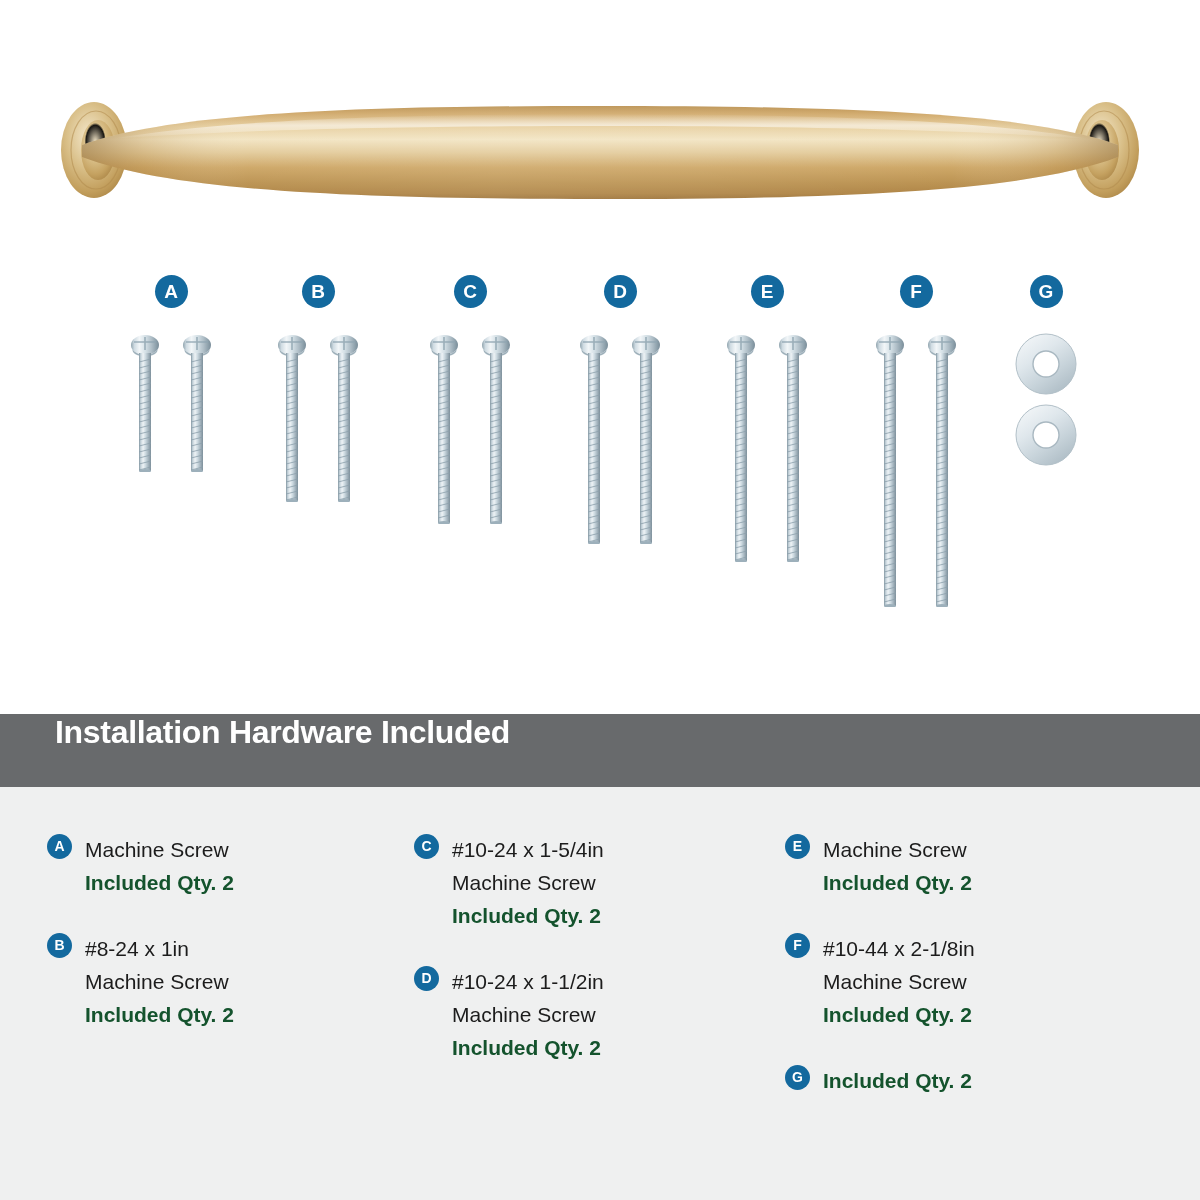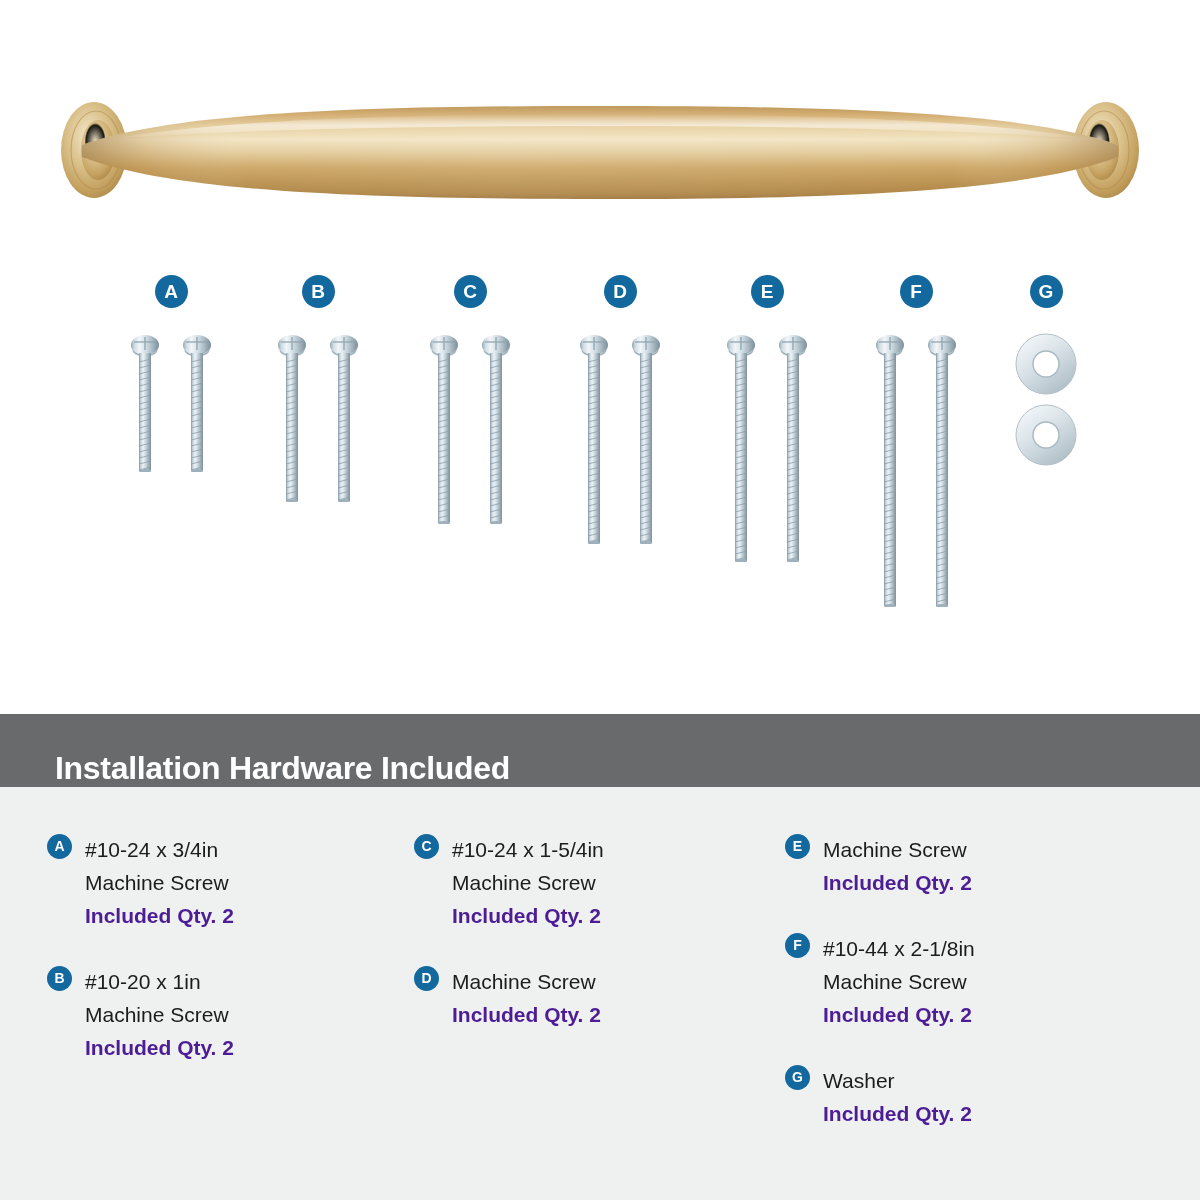--- a/index.html
+++ b/index.html
@@ -89,21 +89,21 @@
 
   
   #hardware-title-bar {
     position: absolute;
     left: 0;
     top: 714px;
     width: 1200px;
     height: 73px;
     background: #686a6c;
     display: flex;
-    align-items: flex-end;
+    align-items: flex-start;
   }
   #hardware-title {
     color: #ffffff;
     font-size: 32px;
     font-weight: bold;
     letter-spacing: -0.3px;
     margin-left: 55px;
     font-family: "Liberation Sans", sans-serif;
   }
 
@@ -151,21 +151,21 @@
   .legend-line {
     font-size: 21px;
     line-height: 33px;
     color: #1c1c1c;
     white-space: nowrap;
     font-family: "Liberation Sans", sans-serif;
   }
   .legend-qty {
     font-size: 21px;
     line-height: 33px;
-    color: #4c1d95;
+    color: #14532d;
     font-weight: bold;
     white-space: nowrap;
     font-family: "Liberation Sans", sans-serif;
   }
 </style>
 </head>
 <body>
 
 <div id="product-area">
 
@@ -463,58 +463,57 @@
 
 <div id="hardware-title-bar">
   <span id="hardware-title">Installation Hardware Included</span>
 </div>
 
 <div id="legend-panel">
 
   <div class="legend-col" id="legend-col-1">
     <div class="legend-item">
       <span class="legend-badge">A</span>
-      <div class="legend-line">#10-24 x 3/4in</div>
       <div class="legend-line">Machine Screw</div>
       <div class="legend-qty">Included Qty. 2</div>
     </div>
     <div class="legend-item">
       <span class="legend-badge">B</span>
-      <div class="legend-line">#10-20 x 1in</div>
+      <div class="legend-line">#8-24 x 1in</div>
       <div class="legend-line">Machine Screw</div>
       <div class="legend-qty">Included Qty. 2</div>
     </div>
   </div>
 
   <div class="legend-col" id="legend-col-2">
     <div class="legend-item">
       <span class="legend-badge">C</span>
       <div class="legend-line">#10-24 x 1-5/4in</div>
       <div class="legend-line">Machine Screw</div>
       <div class="legend-qty">Included Qty. 2</div>
     </div>
     <div class="legend-item">
       <span class="legend-badge">D</span>
+      <div class="legend-line">#10-24 x 1-1/2in</div>
       <div class="legend-line">Machine Screw</div>
       <div class="legend-qty">Included Qty. 2</div>
     </div>
   </div>
 
   <div class="legend-col" id="legend-col-3">
     <div class="legend-item">
       <span class="legend-badge">E</span>
       <div class="legend-line">Machine Screw</div>
       <div class="legend-qty">Included Qty. 2</div>
     </div>
     <div class="legend-item">
       <span class="legend-badge">F</span>
       <div class="legend-line">#10-44 x 2-1/8in</div>
       <div class="legend-line">Machine Screw</div>
       <div class="legend-qty">Included Qty. 2</div>
     </div>
     <div class="legend-item">
       <span class="legend-badge">G</span>
-      <div class="legend-line">Washer</div>
       <div class="legend-qty">Included Qty. 2</div>
     </div>
   </div>
 
 </div>
 
 </body></html>

